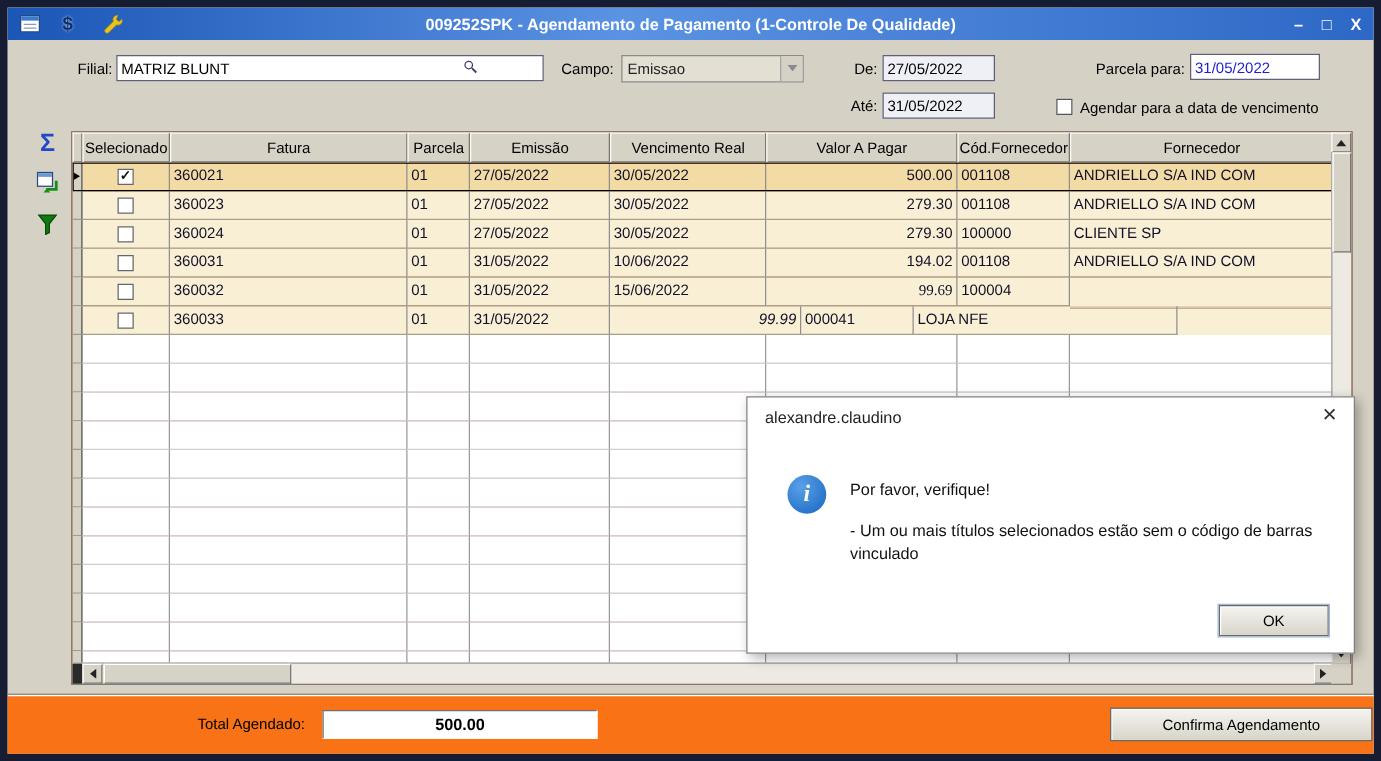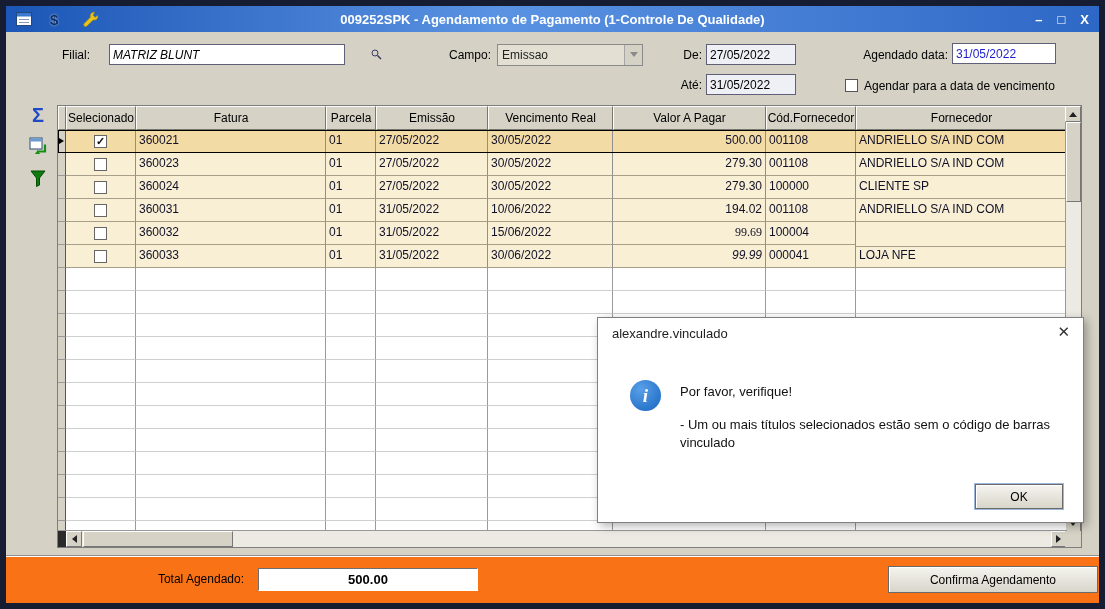--- a/index.html
+++ b/index.html
@@ -104,41 +104,41 @@
       <div class="tb-controls">
         <span>–</span>
         <span>□</span>
         <span>X</span>
       </div>
     </div>
 
     <div class="formarea">
       <span class="lbl" style="left:44px;top:16px;width:40px;">Filial:</span>
       <div class="inputwrap" style="left:87px;top:12px;width:290px;height:21px;">
-        <input class="txt" style="left: 16px; top: 0px; width: 236px; font-style: italic;" value="MATRIZ BLUNT">
+        <input class="txt" style="left: 0px; top: 0px; width: 342px;" value="MATRIZ BLUNT">
         <span class="mag">
           <svg width="11" height="11">
               <circle cx="4" cy="4" r="3" fill="none" stroke="#3b3b66"></circle>
               <line x1="6.5" y1="6.5" x2="10" y2="10" stroke="#3b3b66" stroke-width="1.5"></line>
             </svg>
         </span>
       </div>
 
       <span class="lbl" style="left:430px;top:16px;width:55px;">Campo:</span>
       <div class="ddwrap" style="left:491px;top:12px;width:146px;">
         <span class="ddtext">Emissao</span>
         <span class="ddbtn">
             <span class="t-down" style="border-top-color:#8a8a8a;"></span>
           </span>
       </div>
 
       <span class="lbl" style="left:662px;top:16px;width:34px;">De:</span>
       <input class="txt datebox" style="left: 700px; top: 12px; width: 90px;" value="27/05/2022">
 
-      <span class="lbl" style="left:830px;top:16px;width:112px;">Agendado data:</span>
+      <span class="lbl" style="left:830px;top:16px;width:112px;">Parcela para:</span>
       <input class="txt bluetxt" style="left: 946px; top: 11px; width: 104px;" value="31/05/2022">
 
       <span class="lbl" style="left:662px;top:46px;width:34px;">Até:</span>
       <input class="txt datebox" style="left: 700px; top: 42px; width: 90px;" value="31/05/2022">
 
       <span class="formcb" style="left:839px;top:47px;"></span>
       <span class="cblabel" style="left:858px;top:47px;">Agendar para a data de vencimento</span>
     </div>
 
     <div class="side">
@@ -239,21 +239,20 @@
             <div class="cell" style="width: 211px; margin-top: 24px;">CLIENTE BA</div>
           </div>
           <div class="grow">
             <div class="mcell"></div>
             <div class="cell sel" style="width: 70px;">
               <span class="cb"></span>
             </div>
             <div class="cell" style="width: 190px;">360033</div>
             <div class="cell" style="width: 50px;">01</div>
             <div class="cell" style="width: 112px;">31/05/2022</div>
-            <div class="cell" style="width: 125px;">30/06/2022</div>
             <div class="cell num" style="width: 153px; font-style: italic;">99.99</div>
             <div class="cell" style="width: 90px;">000041</div>
             <div class="cell" style="width: 211px;">LOJA NFE</div>
           </div>
           <div class="grow empty">
             <div class="mcell"></div>
             <div class="cell" style="width: 70px;"></div>
             <div class="cell" style="width: 190px;"></div>
             <div class="cell" style="width: 50px;"></div>
             <div class="cell" style="width: 112px;"></div>
@@ -407,21 +406,21 @@
       <div class="corner"></div>
     </div>
 
     <div class="footer">
       <span class="total-lbl">Total Agendado:</span>
       <div class="total-box">500.00</div>
       <button class="btn confirm-btn">Confirma Agendamento</button>
     </div>
 
     <div class="dialog">
-      <span class="dlg-title">alexandre.vinculado</span>
+      <span class="dlg-title">alexandre.claudino</span>
       <span class="dlg-close">✕</span>
       <span class="dlg-icon">i</span>
       <span class="dlg-msgtitle">Por favor, verifique!</span>
       <div class="dlg-body">- Um ou mais títulos selecionados estão sem o código de barras vinculado</div>
       <button class="btn dlg-ok">OK</button>
     </div>
 
   </div>
 </div>
 

